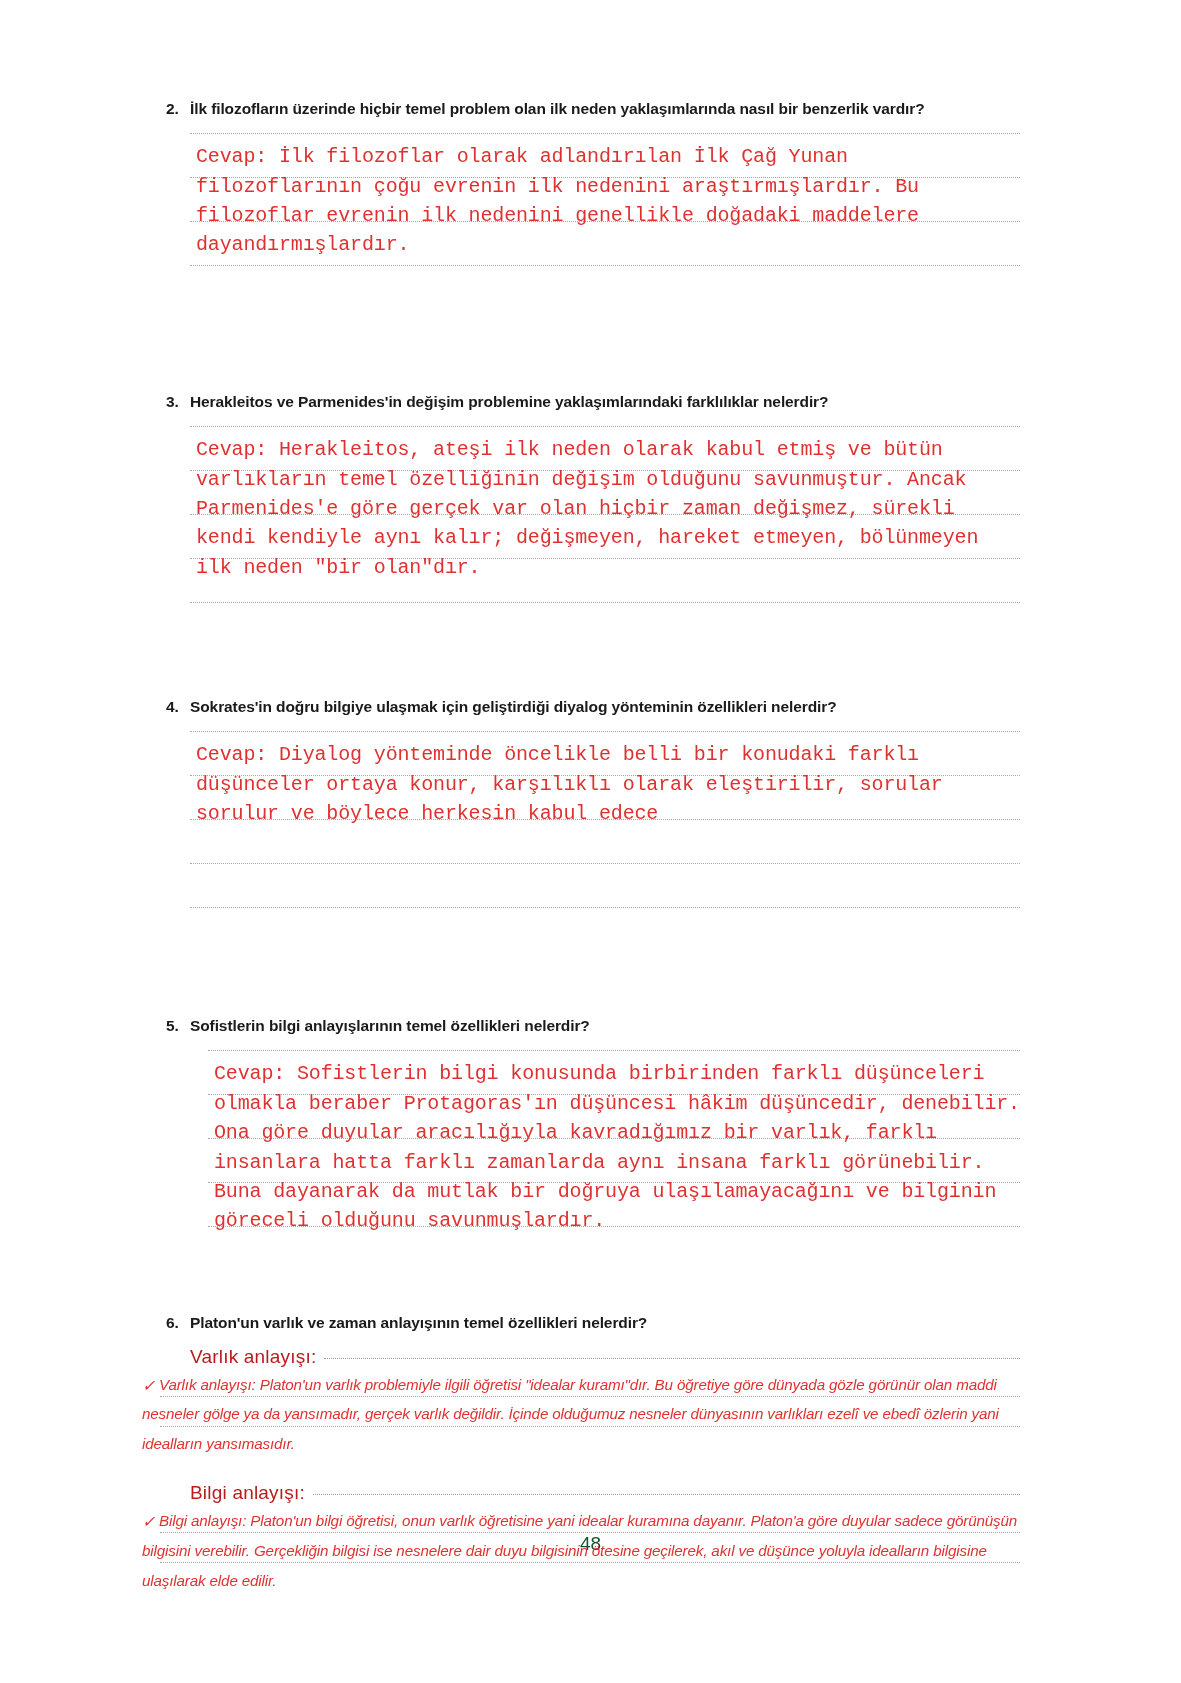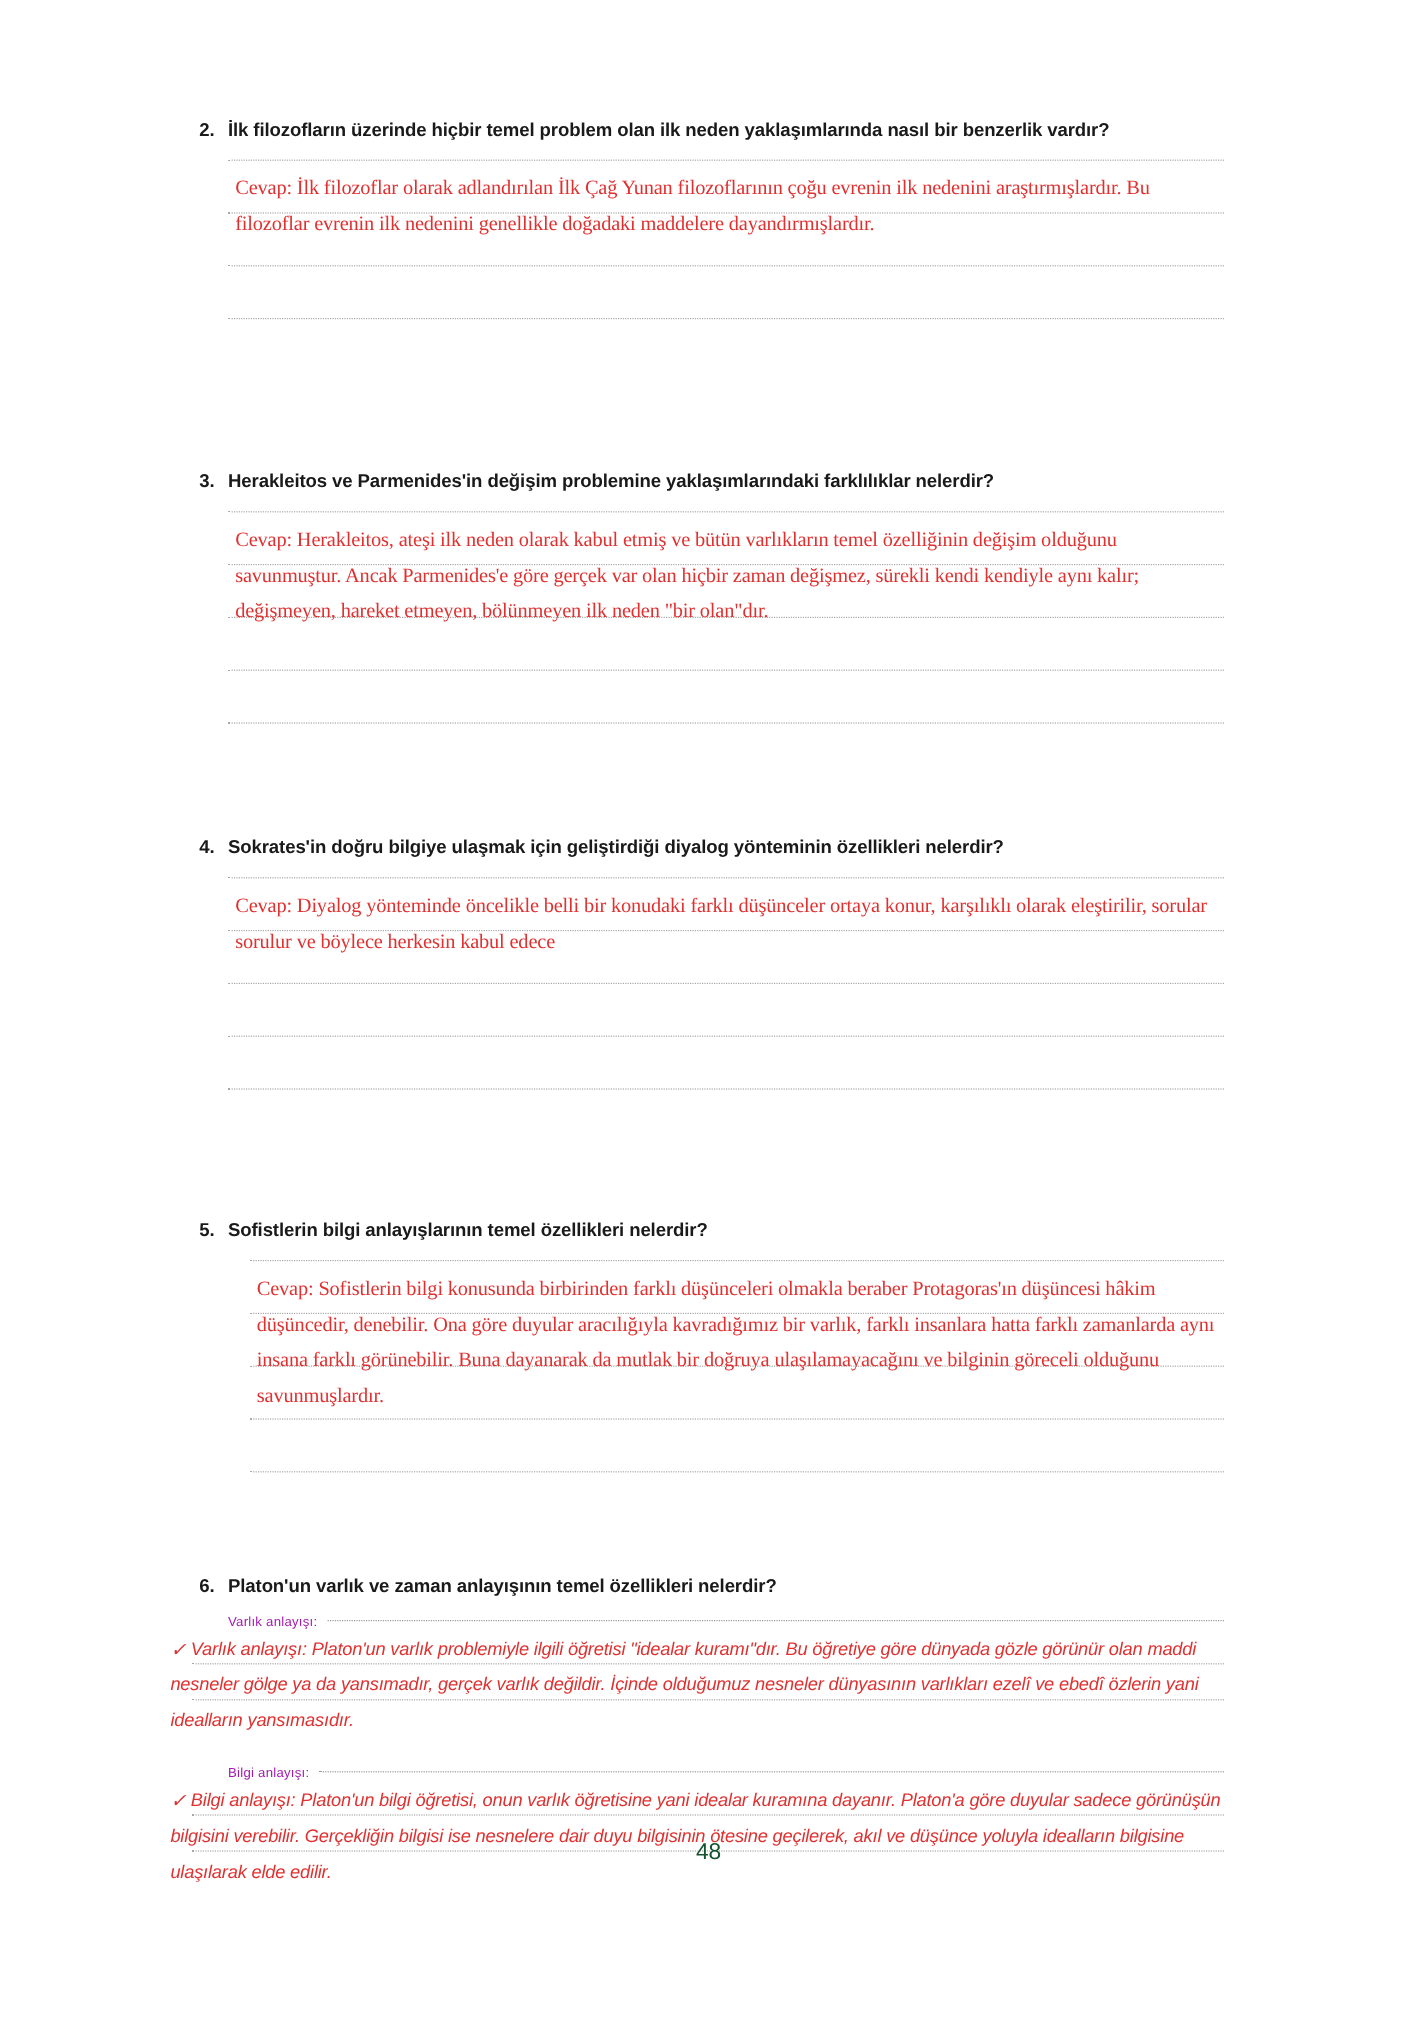--- a/index.html
+++ b/index.html
@@ -72,40 +72,40 @@
     left: 0;
     width: 100%;
     height: 0;
     border-top: 1.2px dotted #9a9a9a;
     opacity: .85;
   }
   .answer-text {
     position: relative;
     z-index: 1;
     color: #e03131;
-    font-family: Liberation Serif, serif;
-    font-size: 17px;
+    font-family: Liberation Mono, monospace;
+    font-size: 20px;
     line-height: 29.4px;
     letter-spacing: -0.15px;
     padding-left: 6px;
     padding-top: 9px;
     max-width: 832px;
   }
 
   
   .sub-label-row {
     display: flex;
     align-items: baseline;
     margin-left: 30px;
     margin-top: 10px;
   }
   .sub-label {
     font-family: "Liberation Sans", sans-serif;
-    font-size: 11px;
-    color: #a21caf;
+    font-size: 19px;
+    color: #b91c1c;
     white-space: nowrap;
     letter-spacing: 0.2px;
   }
   .sub-rule {
     flex: 1 1 auto;
     margin-left: 8px;
     border-top: 1.2px dotted #9a9a9a;
     height: 0;
     position: relative;
     top: -4px;

